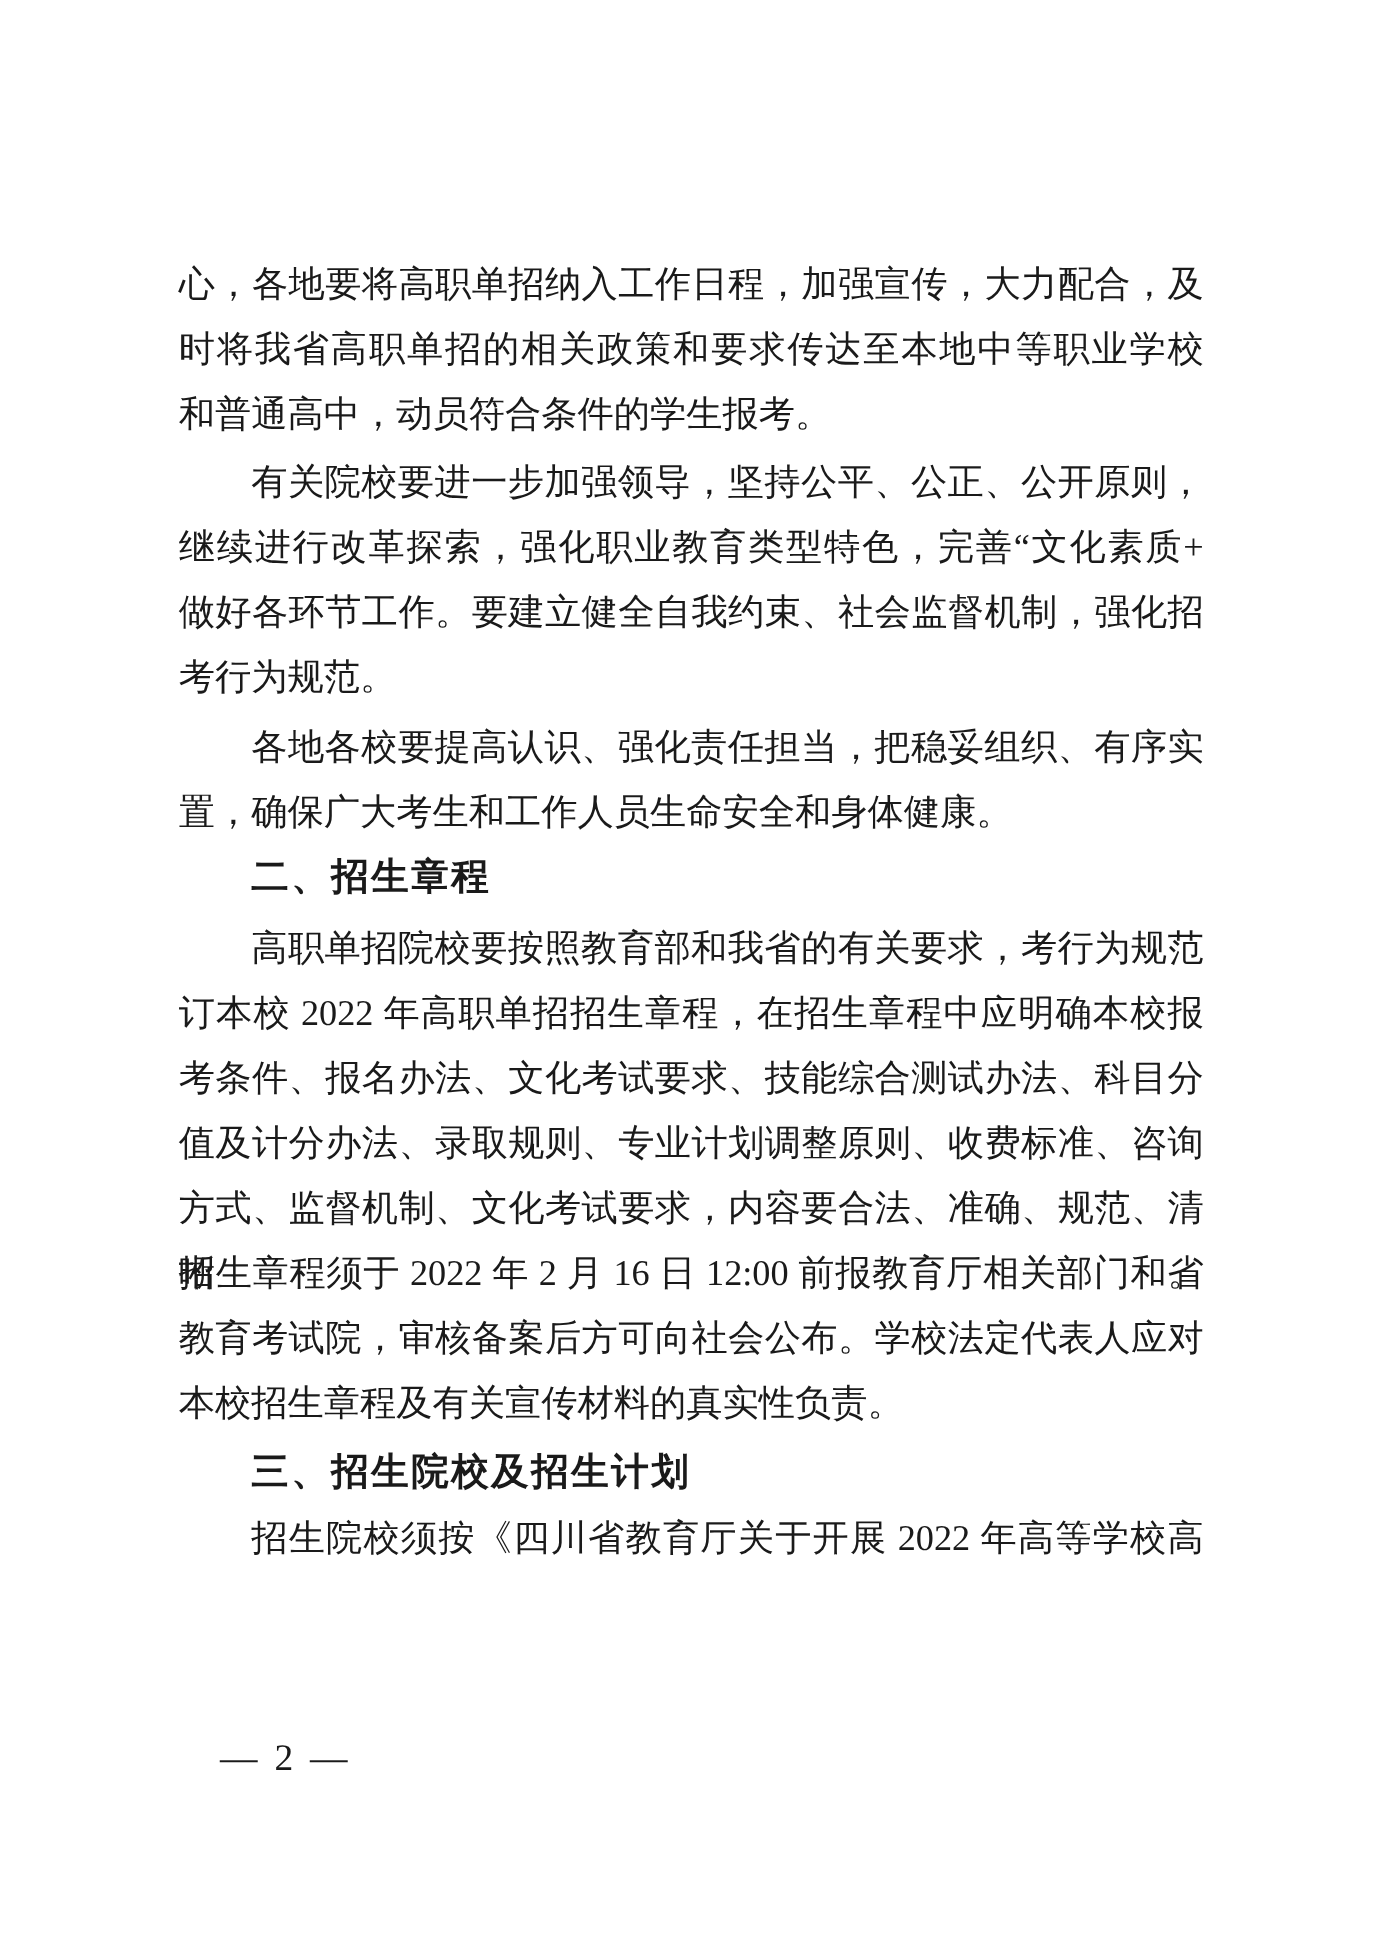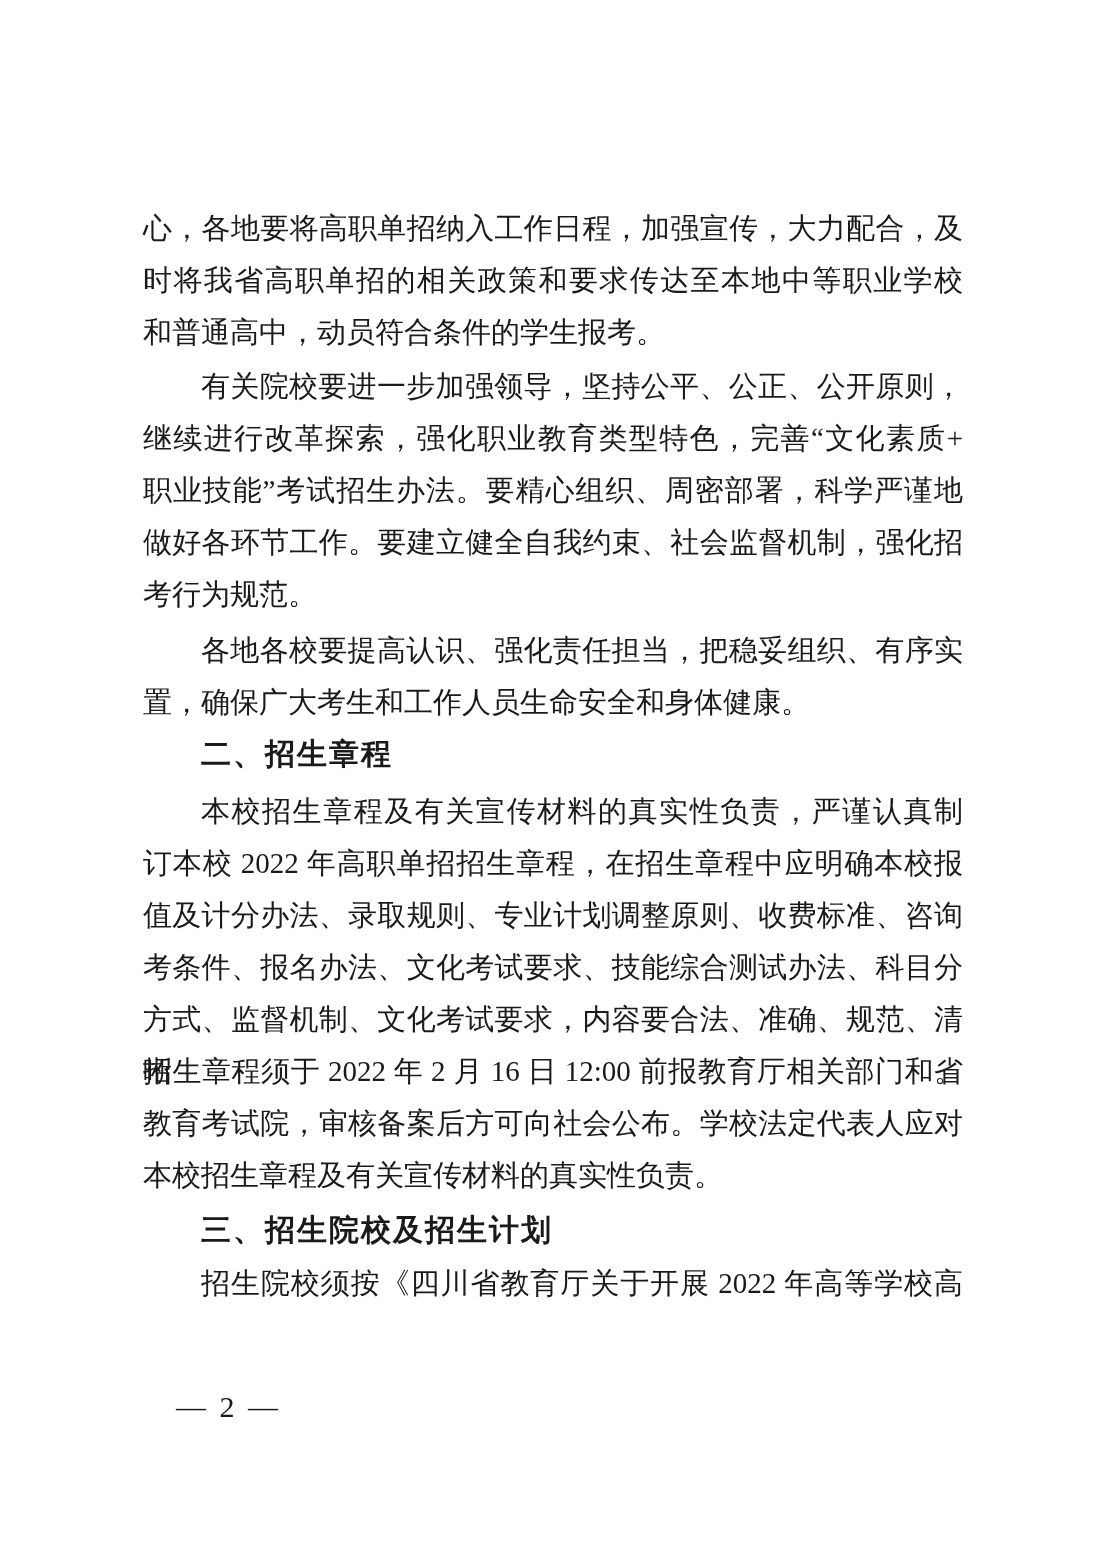--- a/index.html
+++ b/index.html
@@ -66,39 +66,38 @@
 
     <div class="para">
       <div class="ln just">心，各地要将高职单招纳入工作日程，加强宣传，大力配合，及</div>
       <div class="ln just">时将我省高职单招的相关政策和要求传达至本地中等职业学校</div>
       <div class="ln">和普通高中，动员符合条件的学生报考。</div>
     </div>
 
     <div class="para m2">
       <div class="ln just ind">有关院校要进一步加强领导，坚持公平、公正、公开原则，</div>
       <div class="ln just">继续进行改革探索，强化职业教育类型特色，完善“文化素质+</div>
-      <div class="ln just">职业技能”考试招生办法。要精心组织、周密部署，科学严谨地</div>
       <div class="ln just">做好各环节工作。要建立健全自我约束、社会监督机制，强化招</div>
       <div class="ln">考行为规范。</div>
     </div>
 
     <div class="para m4">
       <div class="ln just ind">各地各校要提高认识、强化责任担当，把稳妥组织、有序实</div>
       <div class="ln">置，确保广大考生和工作人员生命安全和身体健康。</div>
     </div>
 
     <div class="para">
       <div class="ln head ind">二、招生章程</div>
     </div>
 
     <div class="para m5">
-      <div class="ln just ind">本校招生章程及有关宣传材料的真实性负责，严谨认真制</div>
+      <div class="ln just ind">高职单招院校要按照教育部和我省的有关要求，考行为规范</div>
       <div class="ln just">订本校 2022 年高职单招招生章程，在招生章程中应明确本校报</div>
+      <div class="ln just">考条件、报名办法、文化考试要求、技能综合测试办法、科目分</div>
       <div class="ln just">值及计分办法、录取规则、专业计划调整原则、收费标准、咨询</div>
-      <div class="ln just">考条件、报名办法、文化考试要求、技能综合测试办法、科目分</div>
       <div class="ln just">方式、监督机制、文化考试要求，内容要合法、准确、规范、清晰。</div>
       <div class="ln just">招生章程须于 2022 年 2 月 16 日 12:00 前报教育厅相关部门和省</div>
       <div class="ln just">教育考试院，审核备案后方可向社会公布。学校法定代表人应对</div>
       <div class="ln">本校招生章程及有关宣传材料的真实性负责。</div>
     </div>
 
     <div class="para m3">
       <div class="ln head ind">三、招生院校及招生计划</div>
     </div>
 

